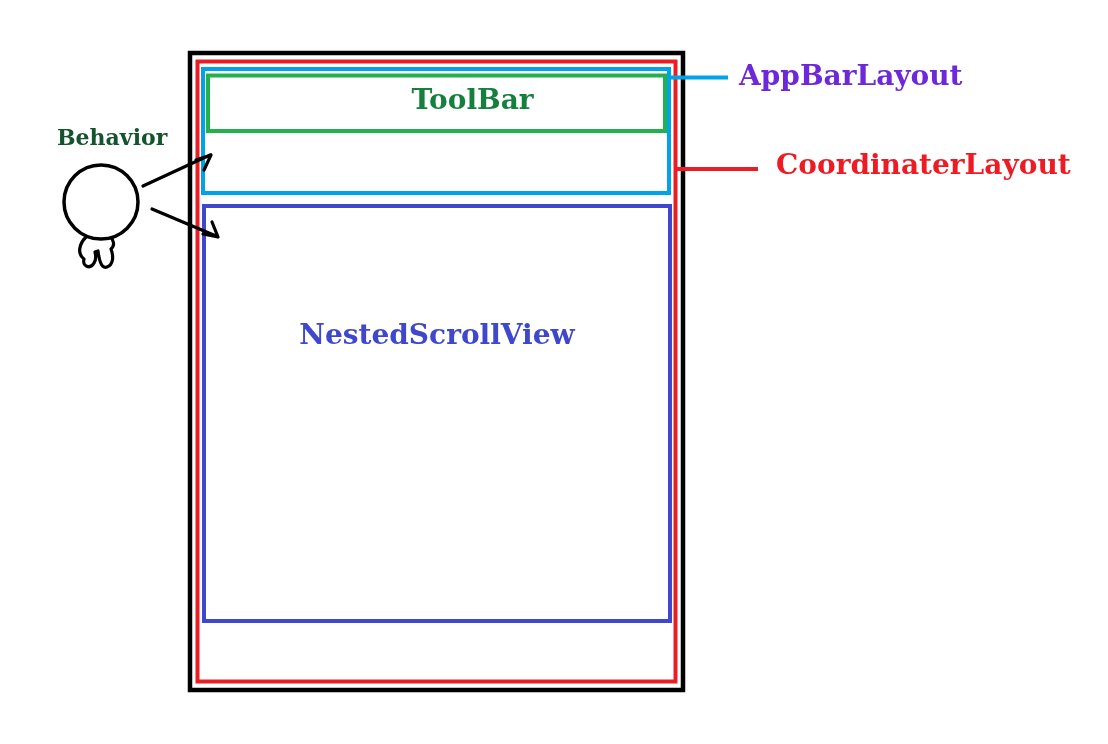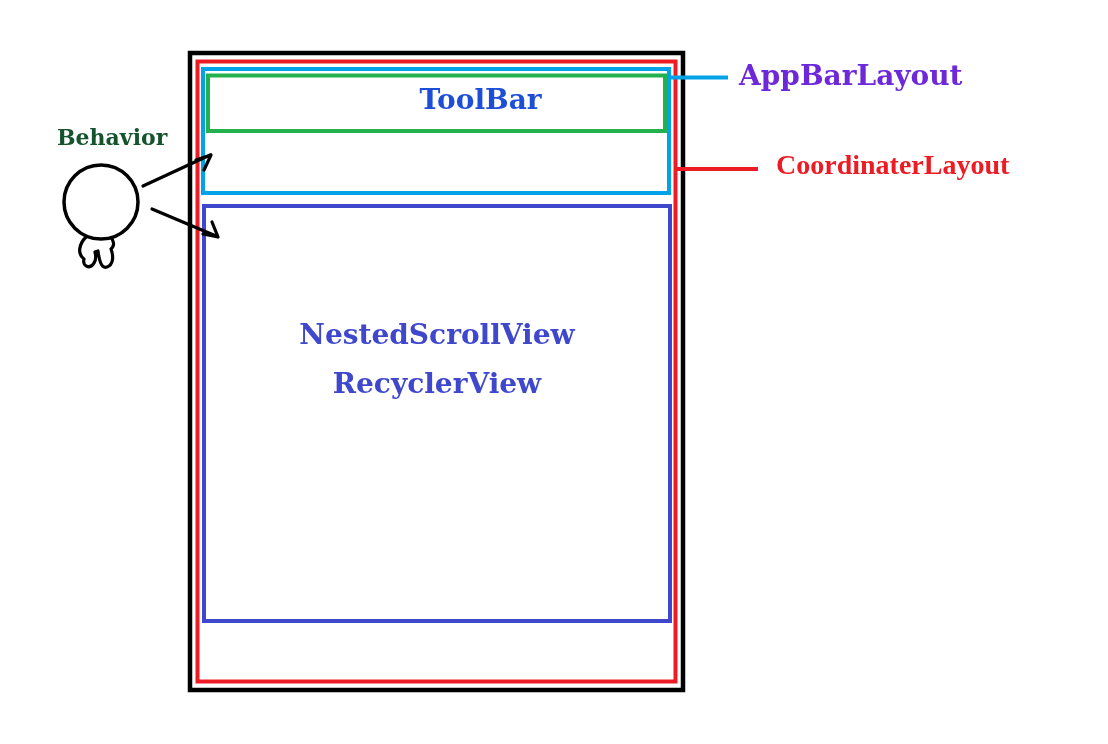--- a/index.html
+++ b/index.html
@@ -12,23 +12,23 @@
     font-family: "DejaVu Serif", serif;
   }
   #shapes { position: absolute; left: 0; top: 0; }
   .label {
     position: absolute;
     font-weight: bold;
     white-space: nowrap;
     line-height: 1;
   }
   .behavior-label   { left: 57px;  top: 126px; font-size: 22px; color: #14532d; }
-  .toolbar-label    { left: 216px; top: 86px;  width: 529px; text-align: center; font-size: 28px; color: #1d4ed8; }
+  .toolbar-label    { left: 208px; top: 86px;  width: 529px; text-align: center; font-size: 28px; color: #15803d; }
   .appbar-label     { left: 739px; top: 62px;  font-size: 28px; color: #6d28d9; }
-  .coordinator-label{ left: 776px; top: 151px; font-size: 28px; color: #ED1C24; font-family: Liberation Serif, serif; }
+  .coordinator-label{ left: 776px; top: 151px; font-size: 28px; color: #ED1C24; }
   .scrollview-label {
     position: absolute;
     left: 203px; top: 310px; width: 468px;
     text-align: center;
     font-weight: bold;
     font-size: 28px;
     line-height: 49px;
     color: #3F48CC;
   }
 </style>
@@ -56,20 +56,19 @@
     <line x1="667" y1="77.5" x2="728" y2="77.5" stroke="#00A2E8" stroke-width="4"></line>
     <line x1="674" y1="169" x2="758" y2="169" stroke="#ED1C24" stroke-width="4"></line>
   </svg>
 
   <div class="label behavior-label">Behavior</div>
 
   <div class="label toolbar-label">ToolBar</div>
 
   <div class="scrollview-label">
     <div>NestedScrollView</div>
-    <div>RecyclerView</div>
   </div>
 
   <div class="label appbar-label">AppBarLayout</div>
 
   <div class="label coordinator-label">CoordinaterLayout</div>
 
 </div>
 
 </body></html>

